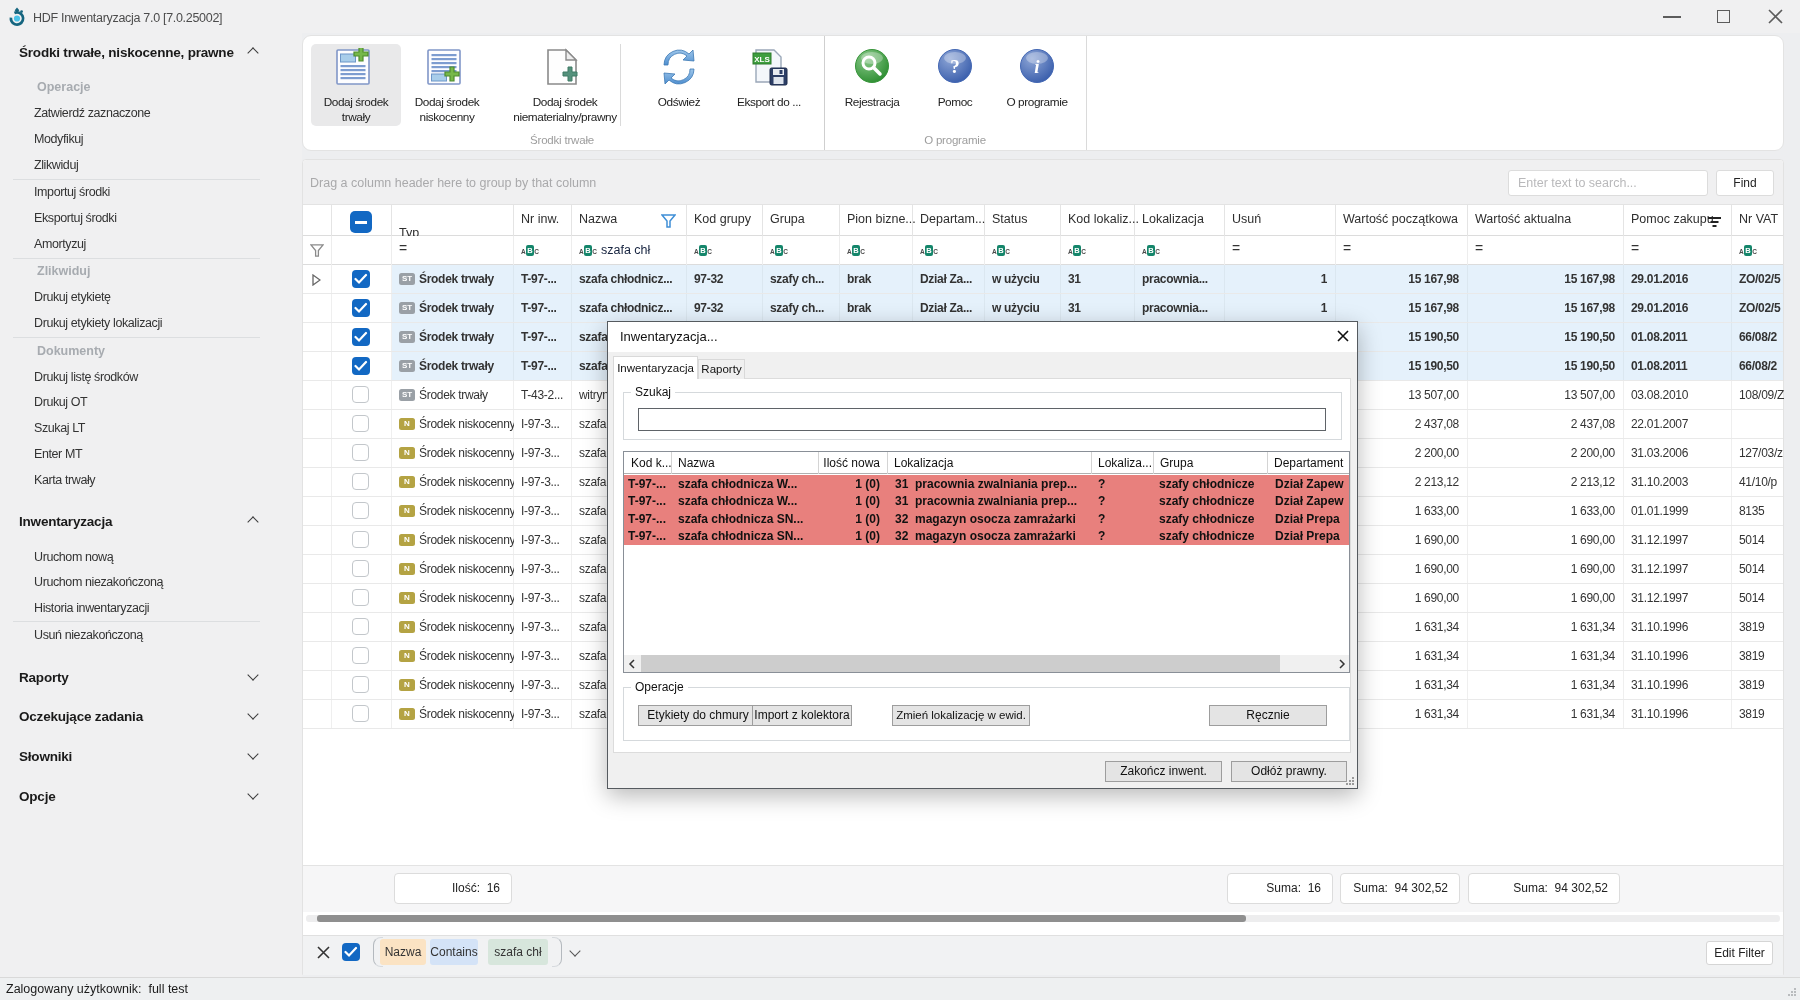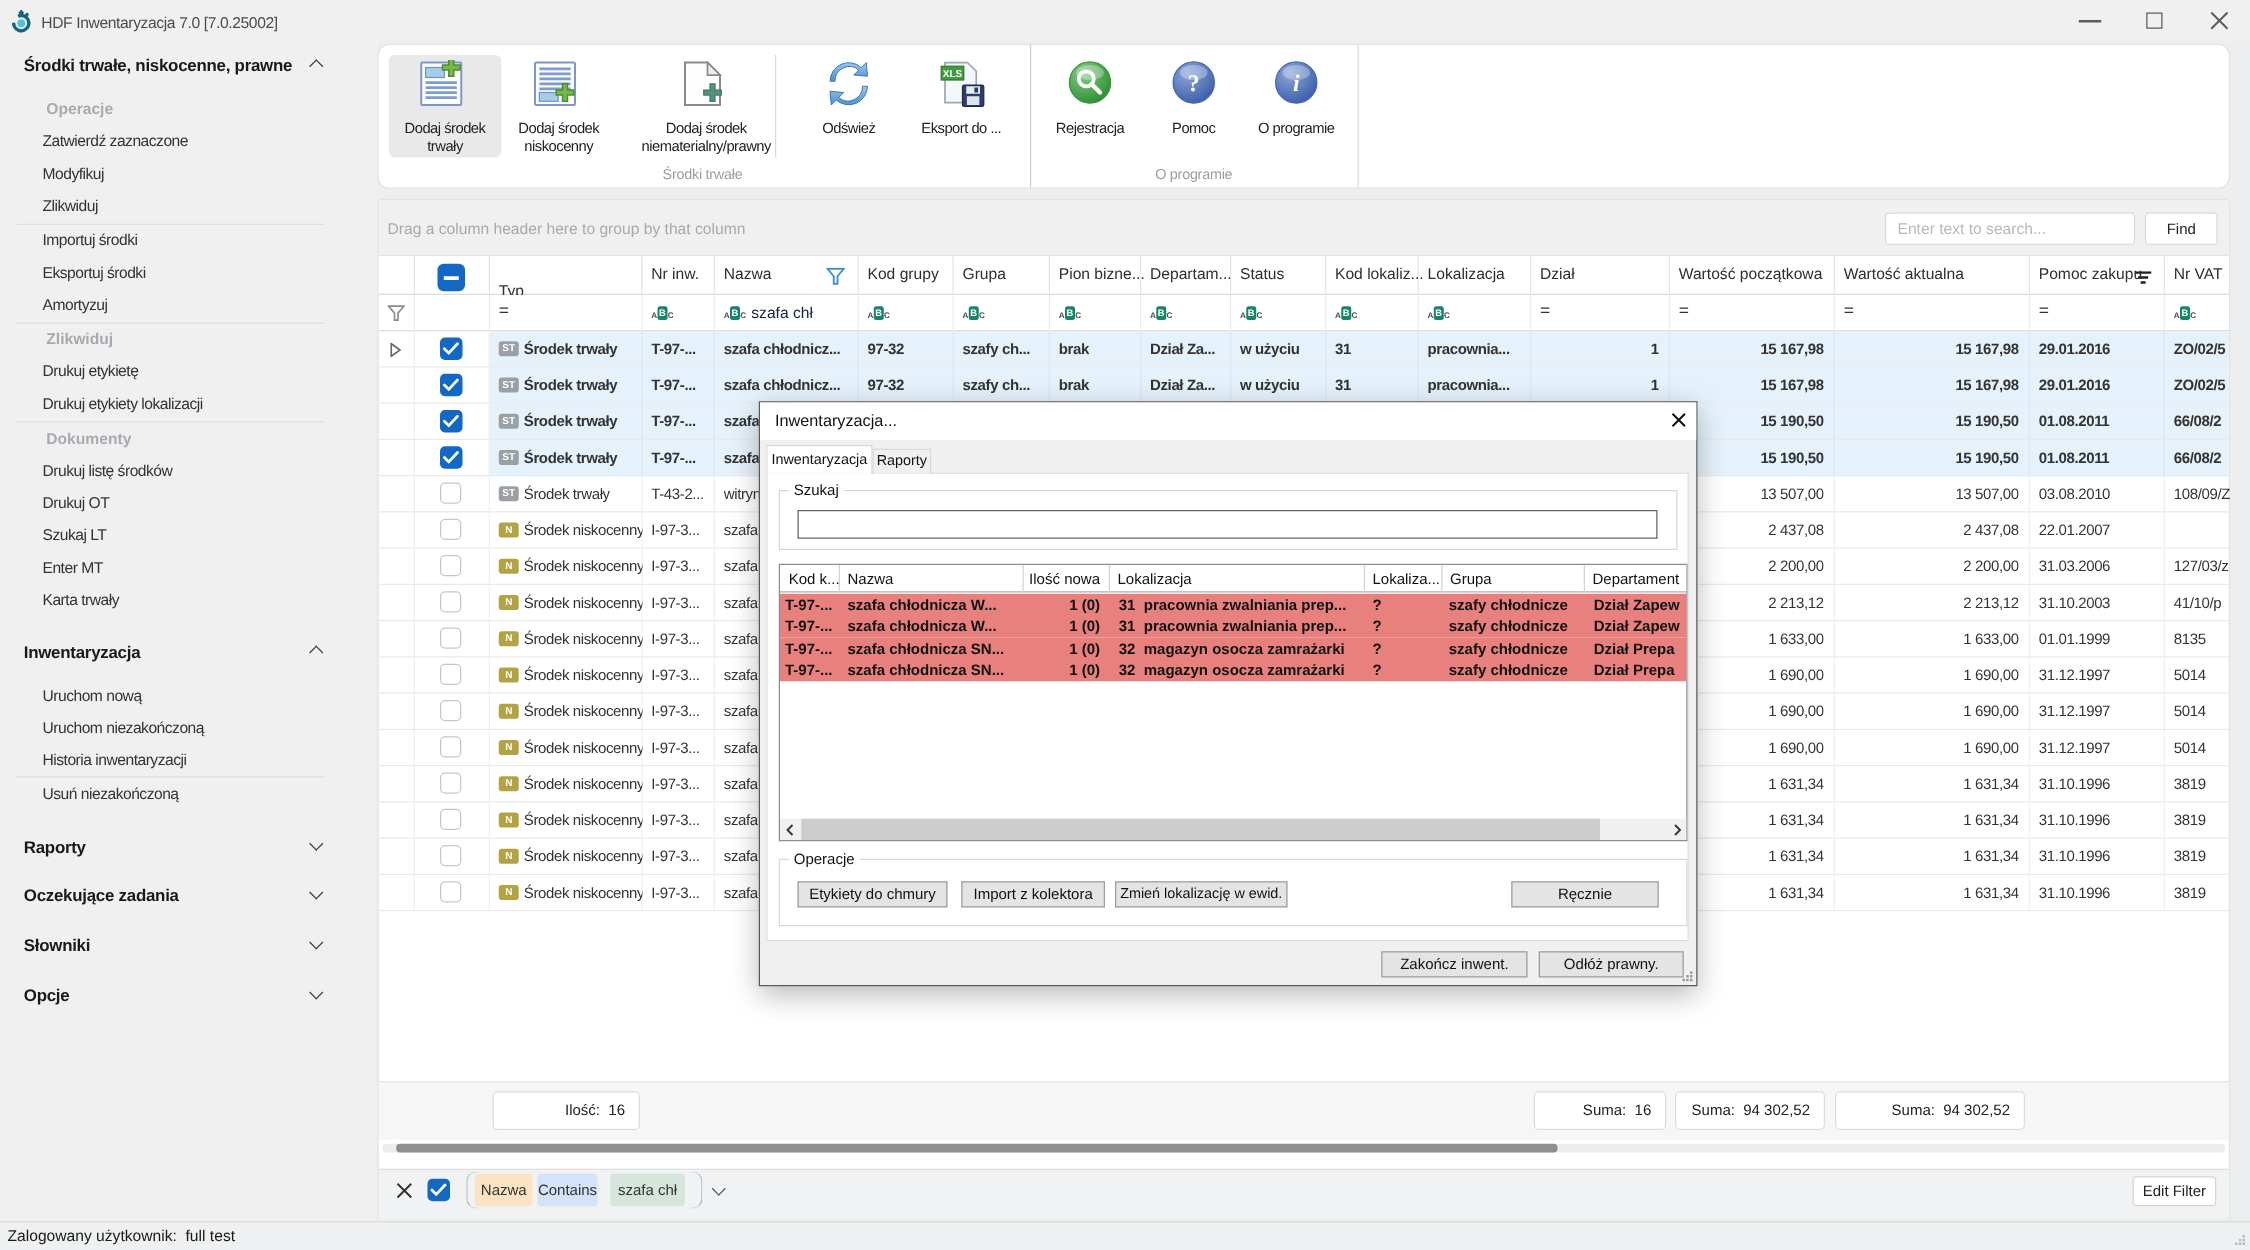--- a/index.html
+++ b/index.html
@@ -204,21 +204,21 @@
 <div class="ab hdr" style="left:399px;top:226px">Typ</div>
 <div class="ab hdr" style="left:521px;top:212px">Nr inw.</div>
 <div class="ab hdr" style="left:579px;top:212px">Nazwa</div>
 <div class="ab hdr" style="left:694px;top:212px">Kod grupy</div>
 <div class="ab hdr" style="left:770px;top:212px">Grupa</div>
 <div class="ab hdr" style="left:847px;top:212px">Pion bizne...</div>
 <div class="ab hdr" style="left:920px;top:212px">Departam...</div>
 <div class="ab hdr" style="left:992px;top:212px">Status</div>
 <div class="ab hdr" style="left:1068px;top:212px">Kod lokaliz...</div>
 <div class="ab hdr" style="left:1142px;top:212px">Lokalizacja</div>
-<div class="ab hdr" style="left:1232px;top:212px">Dział</div>
+<div class="ab hdr" style="left:1232px;top:212px">Usuń</div>
 <div class="ab hdr" style="left:1343px;top:212px">Wartość początkowa</div>
 <div class="ab hdr" style="left:1475px;top:212px">Wartość aktualna</div>
 <div class="ab hdr" style="left:1631px;top:212px">Pomoc zakupu</div>
 <div class="ab hdr" style="left:1739px;top:212px">Nr VAT</div>
 <div class="ab" style="left:350px;top:211px;width:22px;height:22px;background:#1268c3;border-radius:5px"></div>
 <div class="ab" style="left:355px;top:221px;width:12px;height:2.5px;background:#fff"></div>
 <svg class="ab" style="left:661px;top:214px" width="15" height="14" viewBox="0 0 15 14">
     <path d="M1 1 L14 1 L9 7 L9 13 L6 13 L6 7 Z" fill="none" stroke="#3f8fd6" stroke-width="1.5"></path>
   </svg>
 <svg class="ab" style="left:1708px;top:217px" width="14" height="11">
@@ -830,21 +830,21 @@
 <div class="ab" style="left:641px;top:655px;width:639px;height:17px;background:#cdcdcd"></div>
 <svg class="ab" style="left:628px;top:659px" width="8" height="10">
     <path d="M6 1 L2 5 L6 9" fill="none" stroke="#333" stroke-width="1.5"></path>
   </svg>
 <svg class="ab" style="left:1338px;top:659px" width="8" height="10">
     <path d="M2 1 L6 5 L2 9" fill="none" stroke="#333" stroke-width="1.5"></path>
   </svg>
 <div class="ab" style="left:623px;top:687px;width:727px;height:54px;border:1px solid #d5d9dc"></div>
 <div class="ab" style="left:631px;top:680px;font-size:12px;color:#111;background:#fff;padding:0 4px">Operacje</div>
 <div class="btn" style="left:638px;top:705px;width:120px;height:21px;line-height:19px">Etykiety do chmury</div>
-<div class="btn" style="left:769px;top:705px;width:115px;height:21px;line-height:19px">Import z kolektora</div>
+<div class="btn" style="left:752px;top:705px;width:100px;height:21px;line-height:19px">Import z kolektora</div>
 <div class="btn" style="left:892px;top:705px;width:138px;height:21px;line-height:19px;white-space:nowrap;font-size:11.5px">Zmień lokalizację w ewid.</div>
 <div class="btn" style="left:1209px;top:705px;width:118px;height:21px;line-height:19px">Ręcznie</div>
 <div class="btn" style="left:1105px;top:761px;width:117px;height:21px;line-height:19px">Zakończ inwent.</div>
 <div class="btn" style="left:1231px;top:761px;width:116px;height:21px;line-height:19px">Odłóż prawny.</div>
 <svg class="ab" style="left:1345px;top:777px" width="10" height="10">
     <g fill="#9a9a9a">
       <rect x="7" y="0" width="2" height="2"></rect>
       <rect x="4" y="3" width="2" height="2"></rect>
       <rect x="7" y="3" width="2" height="2"></rect>
       <rect x="1" y="6" width="2" height="2"></rect>

